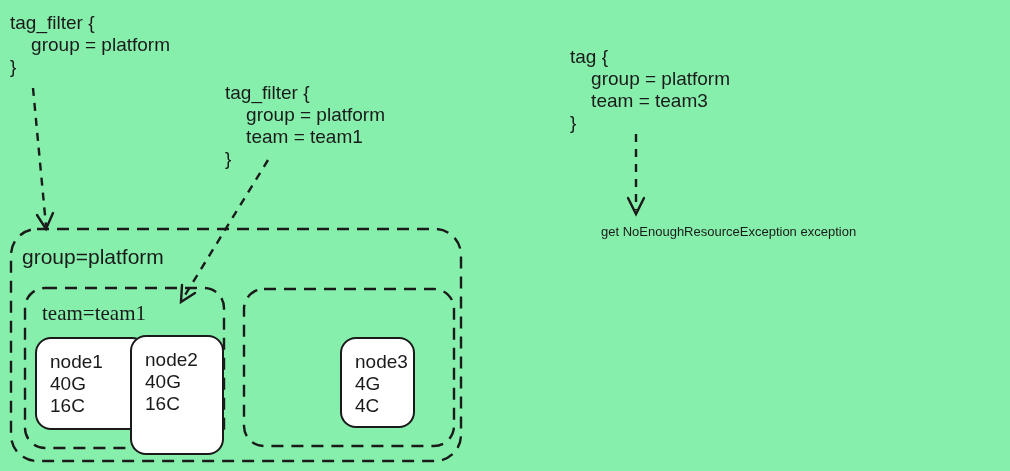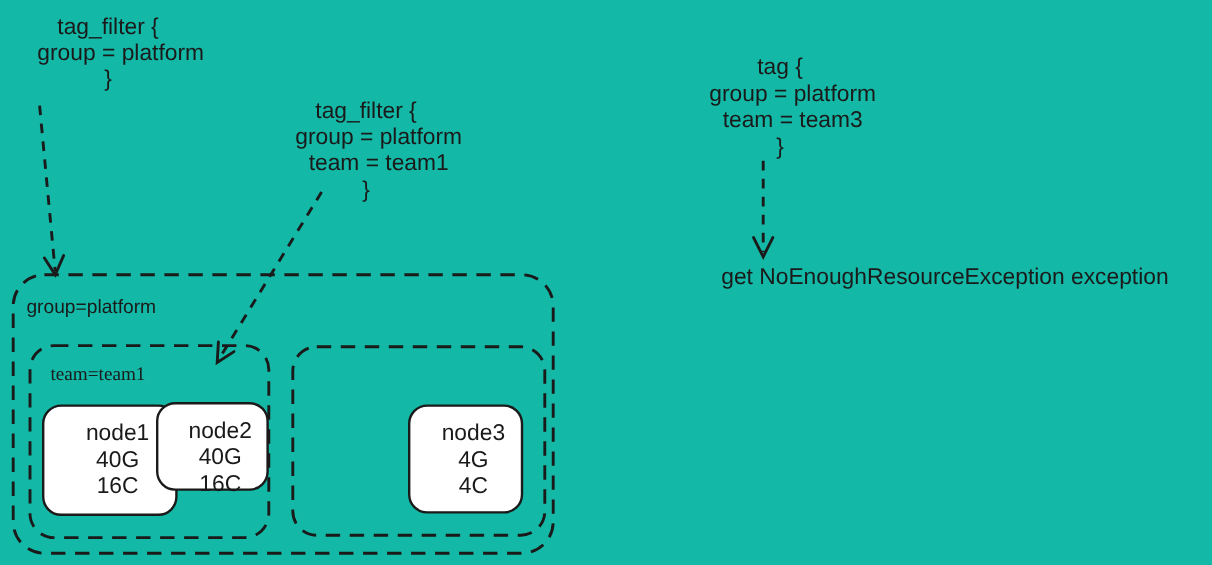--- a/index.html
+++ b/index.html
@@ -1,62 +1,61 @@
 <!DOCTYPE html>
 <html><head>
 <meta charset="utf-8">
 <style>
   html, body { margin: 0; padding: 0; background: #ffffff; }
   .canvas {
     position: relative;
     width: 1010px;
     height: 471px;
-    background: #14b8a6;
+    background: #86efac;
     font-family: "Liberation Sans", "DejaVu Sans", sans-serif;
     color: #1a1a1a;
     overflow: hidden;
-    text-align: center;
   }
   .layer {
     position: absolute;
     left: 0; top: 0;
     width: 1010px; height: 471px;
   }
   .code {
     position: absolute;
     margin: 0;
     font-family: "Liberation Sans", "DejaVu Sans", sans-serif;
     font-size: 19px;
     line-height: 22px;
     white-space: pre;
     color: #1a1a1a;
   }
   .box-label {
     position: absolute;
-    font-size: 16px;
+    font-size: 21px;
     line-height: 22px;
     white-space: nowrap;
     color: #1a1a1a;
   }
   .node {
     position: absolute;
     border: 2.6px solid #1a1a1a;
     border-radius: 16px;
     box-sizing: border-box;
     background: #ffffff;
     padding: 12px 0 0 13px;
   }
   .node div {
     font-size: 19px;
     line-height: 22px;
     white-space: nowrap;
   }
   .exception {
     position: absolute;
-    font-size: 19px;
+    font-size: 13px;
     line-height: 22px;
     white-space: nowrap;
     color: #1a1a1a;
   }
 </style>
 </head>
 <body>
 
 <div class="canvas">
 
@@ -102,25 +101,25 @@
 
   <div class="box-label" style="left:42px; top:302px;font-family:Liberation Serif, serif;">team=team1</div>
 
 
   <div class="node" style="left:35px; top:337px; width:113px; height:93px;">
     <div>node1</div>
     <div>40G</div>
     <div>16C</div>
   </div>
 
-  <div class="node" style="left:130px; top:335px; width:94px; height:74px;">
+  <div class="node" style="left:130px; top:335px; width:94px; height:120px;">
     <div>node2</div>
     <div>40G</div>
     <div>16C</div>
   </div>
 
-  <div class="node" style="left:340px; top:337px; width:96px; height:91px;">
+  <div class="node" style="left:340px; top:337px; width:75px; height:91px;">
     <div>node3</div>
     <div>4G</div>
     <div>4C</div>
   </div>
 
 </div>
 
 </body></html>

